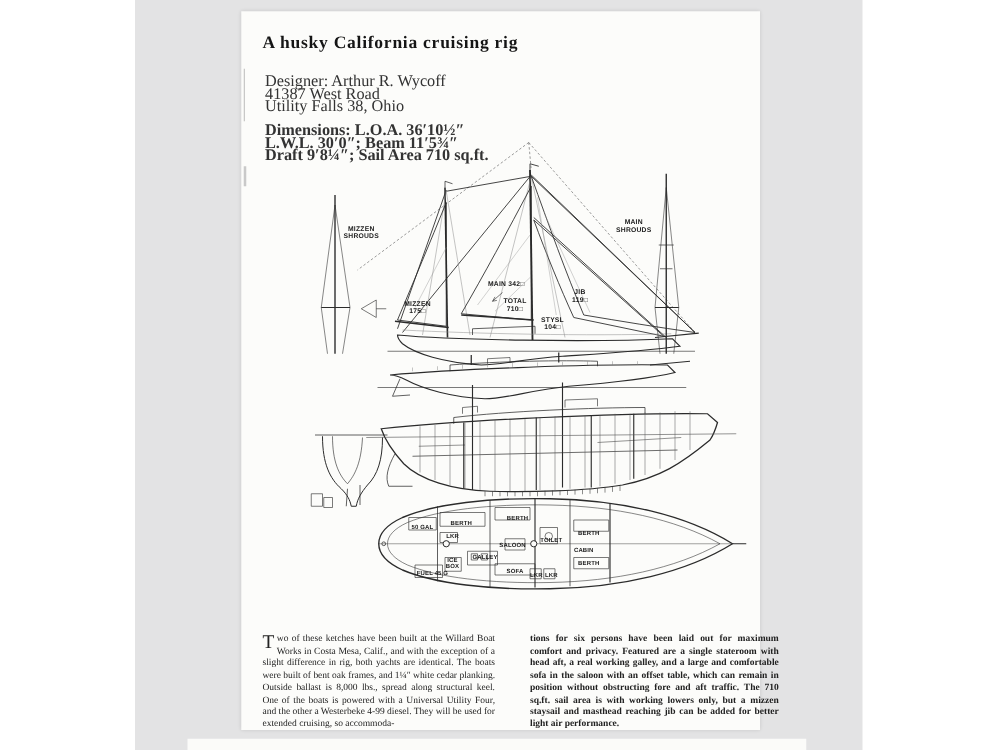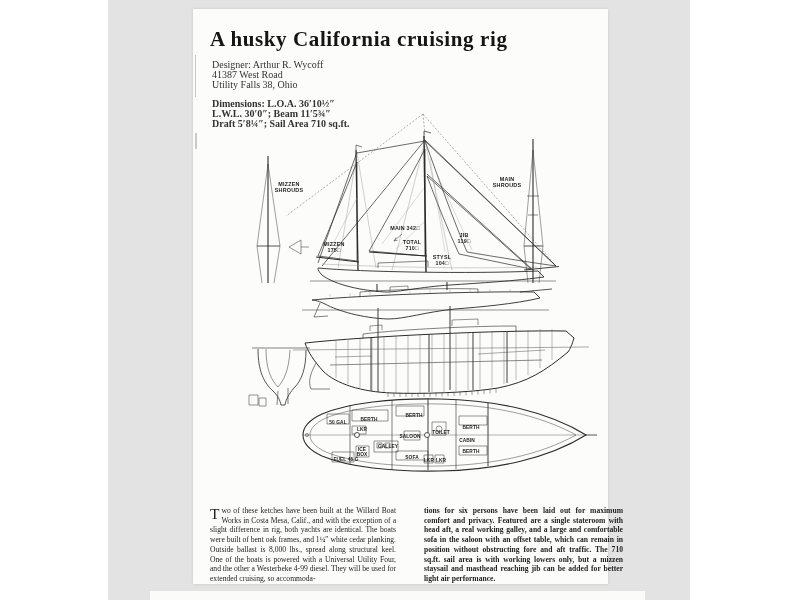--- a/index.html
+++ b/index.html
@@ -3,22 +3,22 @@
 <meta charset="utf-8">
 <style>
   html,body{margin:0;padding:0;}
   body{width:800px;height:600px;background:#ffffff;font-family:"Liberation Serif",serif;}
   .canvas{position:relative;width:800px;height:600px;overflow:hidden;background:#ffffff;}
   .scan-band{position:absolute;left:108px;top:0;width:582px;height:600px;background:#e3e3e4;}
   .page{position:absolute;left:193px;top:9px;width:415px;height:575px;background:#fcfcfa;box-shadow:0 0 3px rgba(0,0,0,.12);}
   .bottom-sliver{position:absolute;left:150px;top:591px;width:495px;height:9px;background:#fbfbf9;}
   .edge-mark1{position:absolute;left:195px;top:55px;width:1px;height:42px;background:#9d9d9d;opacity:.55;}
   .edge-mark2{position:absolute;left:195px;top:133px;width:2px;height:16px;background:#b3b3b3;opacity:.7;}
-  .title{position:absolute;left:210px;top:27px;font-size:21px;font-weight:bold;letter-spacing:.6px;color:#151515;}
-  .infoblock{position:absolute;font-size:10px;line-height:9.8px;color:#333;}
+  .title{position:absolute;left:210px;top:27px;font-size:14px;font-weight:bold;letter-spacing:.6px;color:#151515;}
+  .infoblock{position:absolute;font-size:13px;line-height:9.8px;color:#333;}
   .designer{left:212px;top:60px;}
   .dims{left:212px;top:99px;font-weight:bold;}
   .drawing-svg{position:absolute;left:0;top:0;}
   .lbl{position:absolute;transform:translate(-50%,-50%);white-space:pre-line;text-align:center;
        font-family:"Liberation Sans",sans-serif;font-weight:bold;color:#1c1c1c;}
   .sail{font-size:5.4px;line-height:6.4px;letter-spacing:.2px;}
   .deck{font-size:4.8px;line-height:5.4px;letter-spacing:.1px;}
   .col{position:absolute;top:506px;font-size:7.6px;line-height:9.7px;text-align:justify;color:#222;}
   .col1{left:210px;width:186px;}
   .col2{left:424px;width:199px;font-weight:bold;}
@@ -39,21 +39,21 @@
 
   <div class="infoblock designer">
     <div>Designer: Arthur R. Wycoff</div>
     <div>41387 West Road</div>
     <div>Utility Falls 38, Ohio</div>
   </div>
 
   <div class="infoblock dims">
     <div>Dimensions: L.O.A. 36′10½″</div>
     <div>L.W.L. 30′0″; Beam 11′5¾″</div>
-    <div>Draft 5′8¼″; Sail Area 710 sq.ft.</div>
+    <div>Draft 9′8¼″; Sail Area 710 sq.ft.</div>
   </div>
 
   <svg class="drawing-svg" width="800" height="600" viewBox="0 0 800 600">
 
     <g stroke="#2b2b2b" fill="none" stroke-width="0.7">
       <path d="M424,136 L426,272" stroke-width="1.5"></path>
       <path d="M356,150 L358,270" stroke-width="1.3"></path>
       <path d="M424,131 L424,136 M424,131 L431,133" stroke-width="0.7"></path>
       <path d="M356,145 L356,150 M356,145 L362,147" stroke-width="0.6"></path>
       <g stroke="#6e6e6e" stroke-width="0.55" stroke-dasharray="2,1.7">

